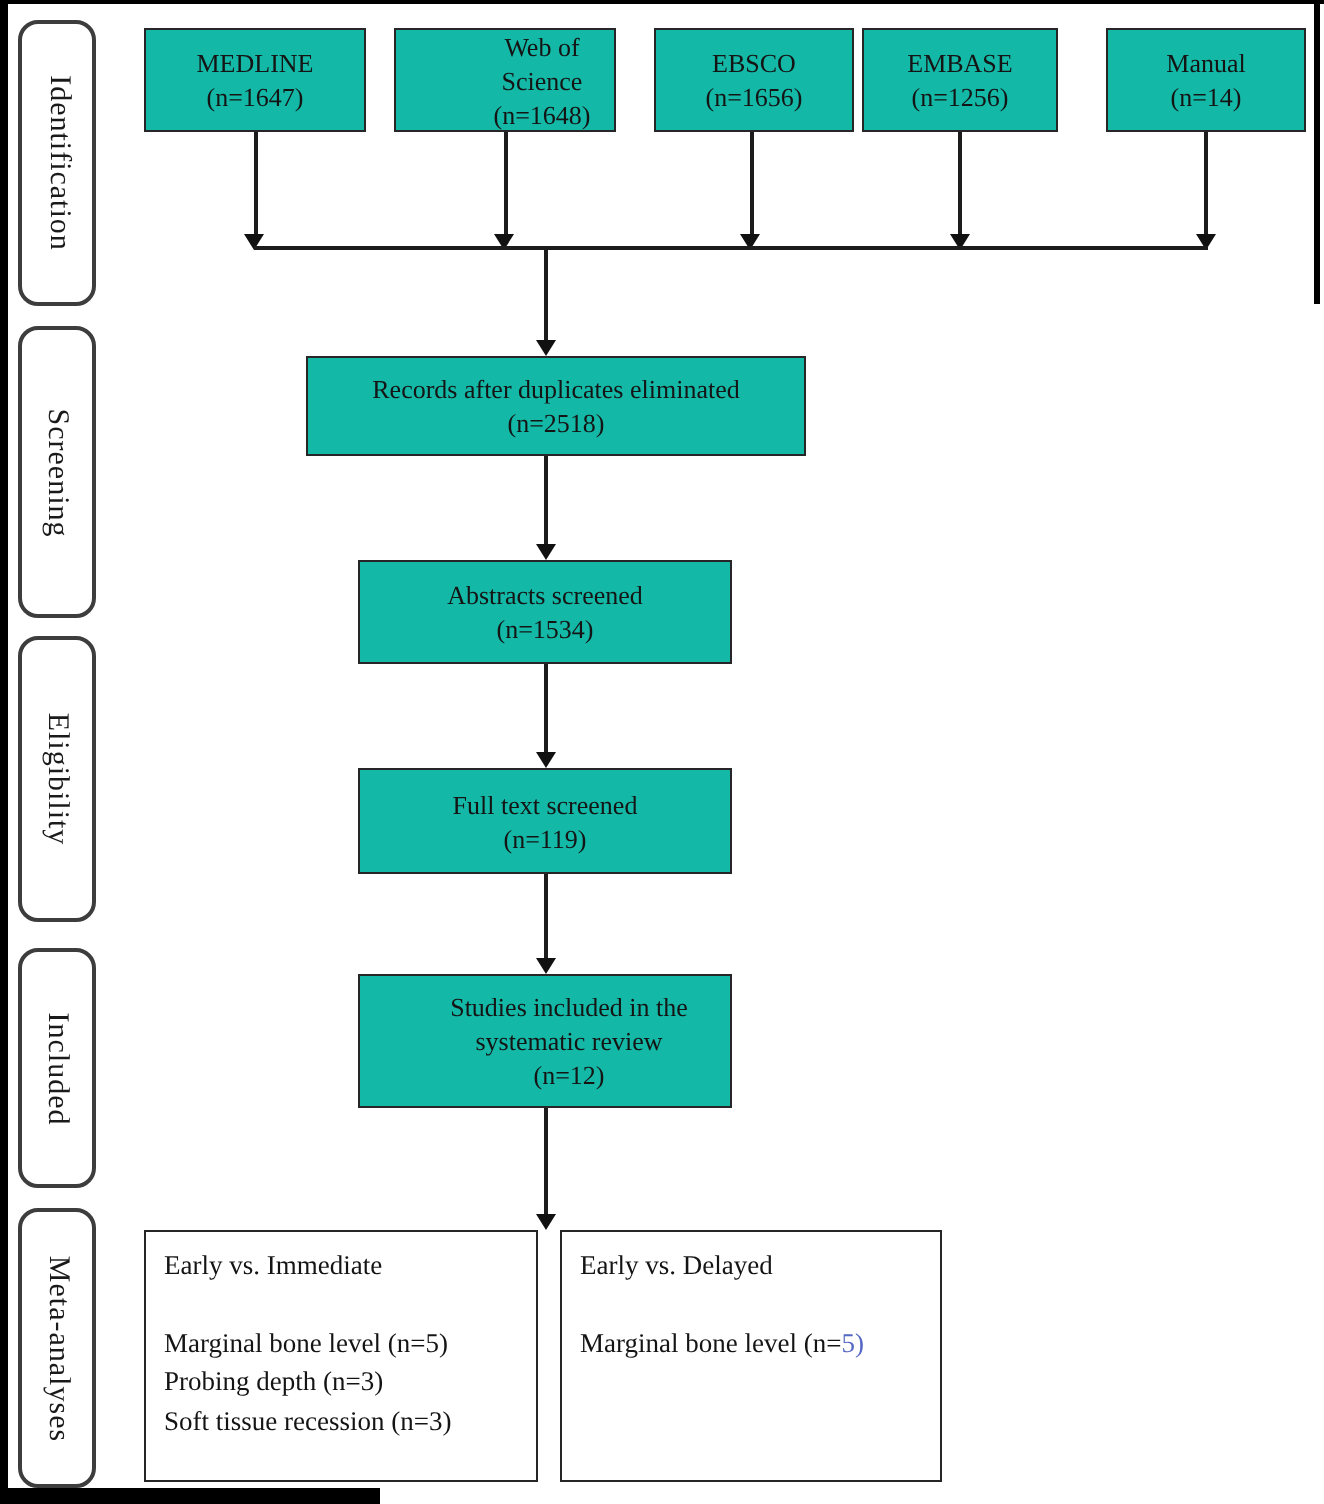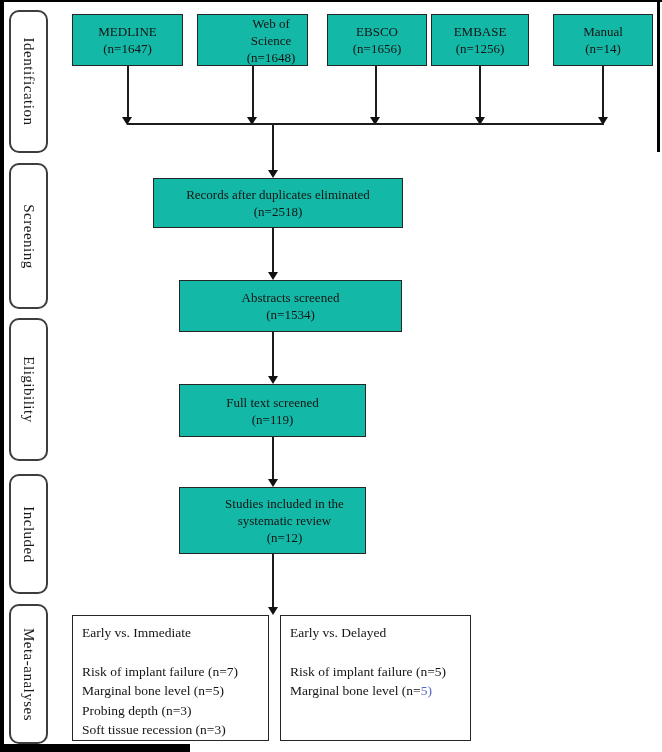--- a/index.html
+++ b/index.html
@@ -36,21 +36,21 @@
   }
   
   #src-medline{left:72px;top:14px;width:111px;height:52px;}
   #src-wos{left:197px;top:14px;width:111px;height:52px;padding-left:37px;}
   #src-ebsco{left:327px;top:14px;width:100px;height:52px;}
   #src-embase{left:431px;top:14px;width:98px;height:52px;}
   #src-manual{left:553px;top:14px;width:100px;height:52px;}
 
   
   #box-records{left:153px;top:178px;width:250px;height:50px;}
-  #box-abstracts{left:179px;top:280px;width:223px;height:52px;}
+  #box-abstracts{left:179px;top:280px;width:187px;height:52px;}
   #box-fulltext{left:179px;top:384px;width:187px;height:53px;}
   #box-studies{left:179px;top:487px;width:187px;height:67px;padding-left:24px;}
 
   
   .meta-box{
     position:absolute;border:1.6px solid #262626;background:#fff;box-sizing:border-box;
     font-size:13.5px;line-height:19.5px;padding:7px 9px;text-align:left;
   }
   #meta-left{left:72px;top:615px;width:197px;height:126px;}
   #meta-right{left:280px;top:615px;width:191px;height:126px;}
@@ -158,26 +158,24 @@
     <div>systematic review</div>
     <div>(n=12)</div>
   </div>
 
   <div class="vline" style="left:272px;top:554px;height:53px;"></div>
   <div class="arrow" style="left:268px;top:607px;"></div>
 
   <div class="meta-box" id="meta-left">
     <div>Early vs. Immediate</div>
     <div class="meta-gap"></div>
-    <div>Risk of implant failure (n=7)</div>
     <div>Marginal bone level (n=5)</div>
     <div>Probing depth (n=3)</div>
     <div>Soft tissue recession (n=3)</div>
   </div>
 
   <div class="meta-box" id="meta-right">
     <div>Early vs. Delayed</div>
     <div class="meta-gap"></div>
-    <div>Risk of implant failure (n=5)</div>
     <div><span>Marginal bone level (n=</span><span class="hl-blue">5)</span></div>
   </div>
 
 </div>
 
 </body></html>

